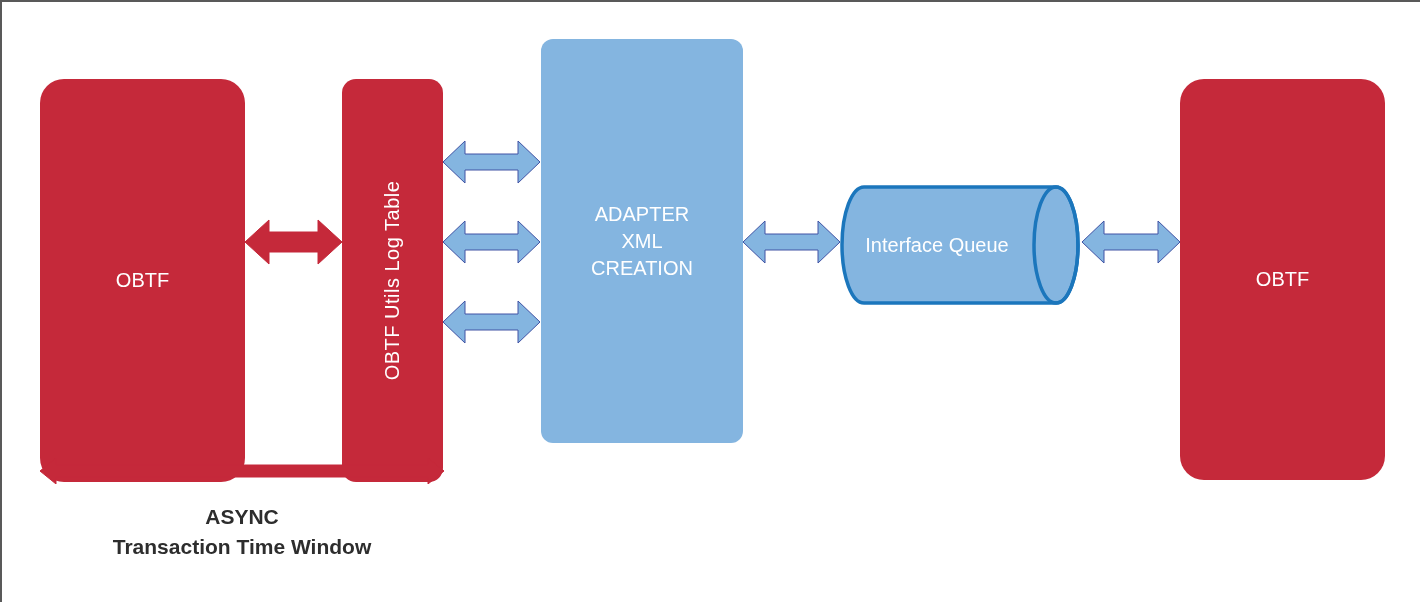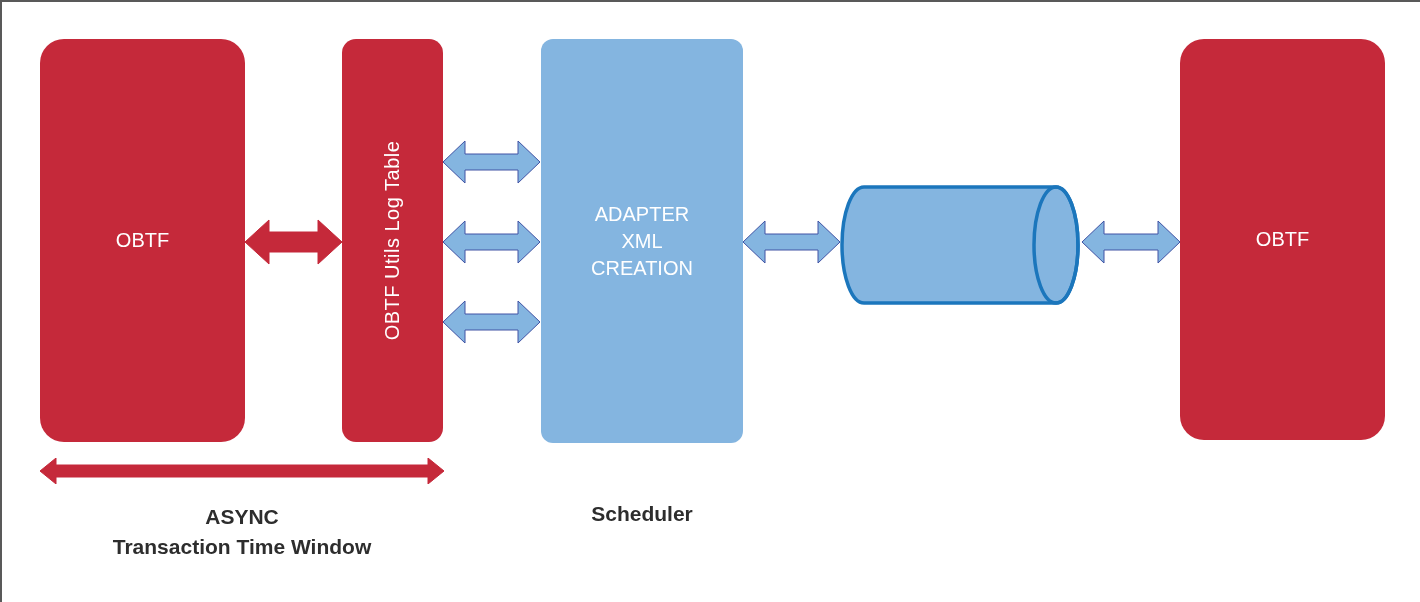--- a/index.html
+++ b/index.html
@@ -18,21 +18,21 @@
 
   .node {
     position: absolute;
     display: flex;
     align-items: center;
     justify-content: center;
     color: var(--text-light, #fff);
     font-size: 20px;
     text-align: center;
   }
-  .node--red  { background: var(--red, #C5293A); }
+  .node--red  { background: var(--red, #C5293A); margin-top: 40px; }
   .node--blue { background: var(--blue, #84B5E0); }
 
   .node--obtf    { left: 38px;  top: 37px; width: 205px; height: 403px; border-radius: 24px; }
   .node--utils   { left: 340px; top: 37px; width: 101px; height: 403px; border-radius: 14px; }
   .node--adapter { left: 539px; top: 37px; width: 202px; height: 404px; border-radius: 12px; }
   .node--fcubs   { left: 1178px; top: 37px; width: 205px; height: 401px; border-radius: 24px; }
 
   .node--adapter .label { white-space: pre-line; line-height: 27px; }
 
   .vertical-label {
@@ -120,20 +120,21 @@
     <svg width="97" height="44" viewBox="0 0 97 44" aria-hidden="true">
       <polygon points="0,22 22,1 22,14 75,14 75,1 97,22 75,43 75,30 22,30 22,43"></polygon>
     </svg>
   </div>
 
   <div class="cylinder">
     <svg width="240" height="120" viewBox="0 0 240 120" aria-hidden="true">
       <path class="shape" d="M 24,2 H 216 A 22,58 0 0 1 216,118 H 24 A 22,58 0 0 1 24,2 Z"></path>
       <ellipse class="rim" cx="216" cy="60" rx="22" ry="58"></ellipse>
     </svg>
+    <div class="cylinder-label">Interface Queue</div>
   </div>
 
   <div class="arrow arrow--blue arrow--queue-fcubs">
     <svg width="98" height="44" viewBox="0 0 98 44" aria-hidden="true">
       <polygon points="0,22 22,1 22,14 76,14 76,1 98,22 76,43 76,30 22,30 22,43"></polygon>
     </svg>
   </div>
 
   <div class="node node--red node--fcubs">
     <span class="label">OBTF</span>
@@ -142,15 +143,14 @@
   <div class="arrow arrow--red arrow--timewindow">
     <svg width="404" height="26" viewBox="0 0 404 26" aria-hidden="true">
       <polygon points="0,13 16,0 16,7 388,7 388,0 404,13 388,26 388,19 16,19 16,26"></polygon>
     </svg>
   </div>
 
   <div class="caption caption--timewindow">
     <div>ASYNC</div>
     <div>Transaction Time Window</div>
   </div>
-  <div class="caption caption--scheduler">Scheduler</div>
 
 </div>
 
 </body></html>

